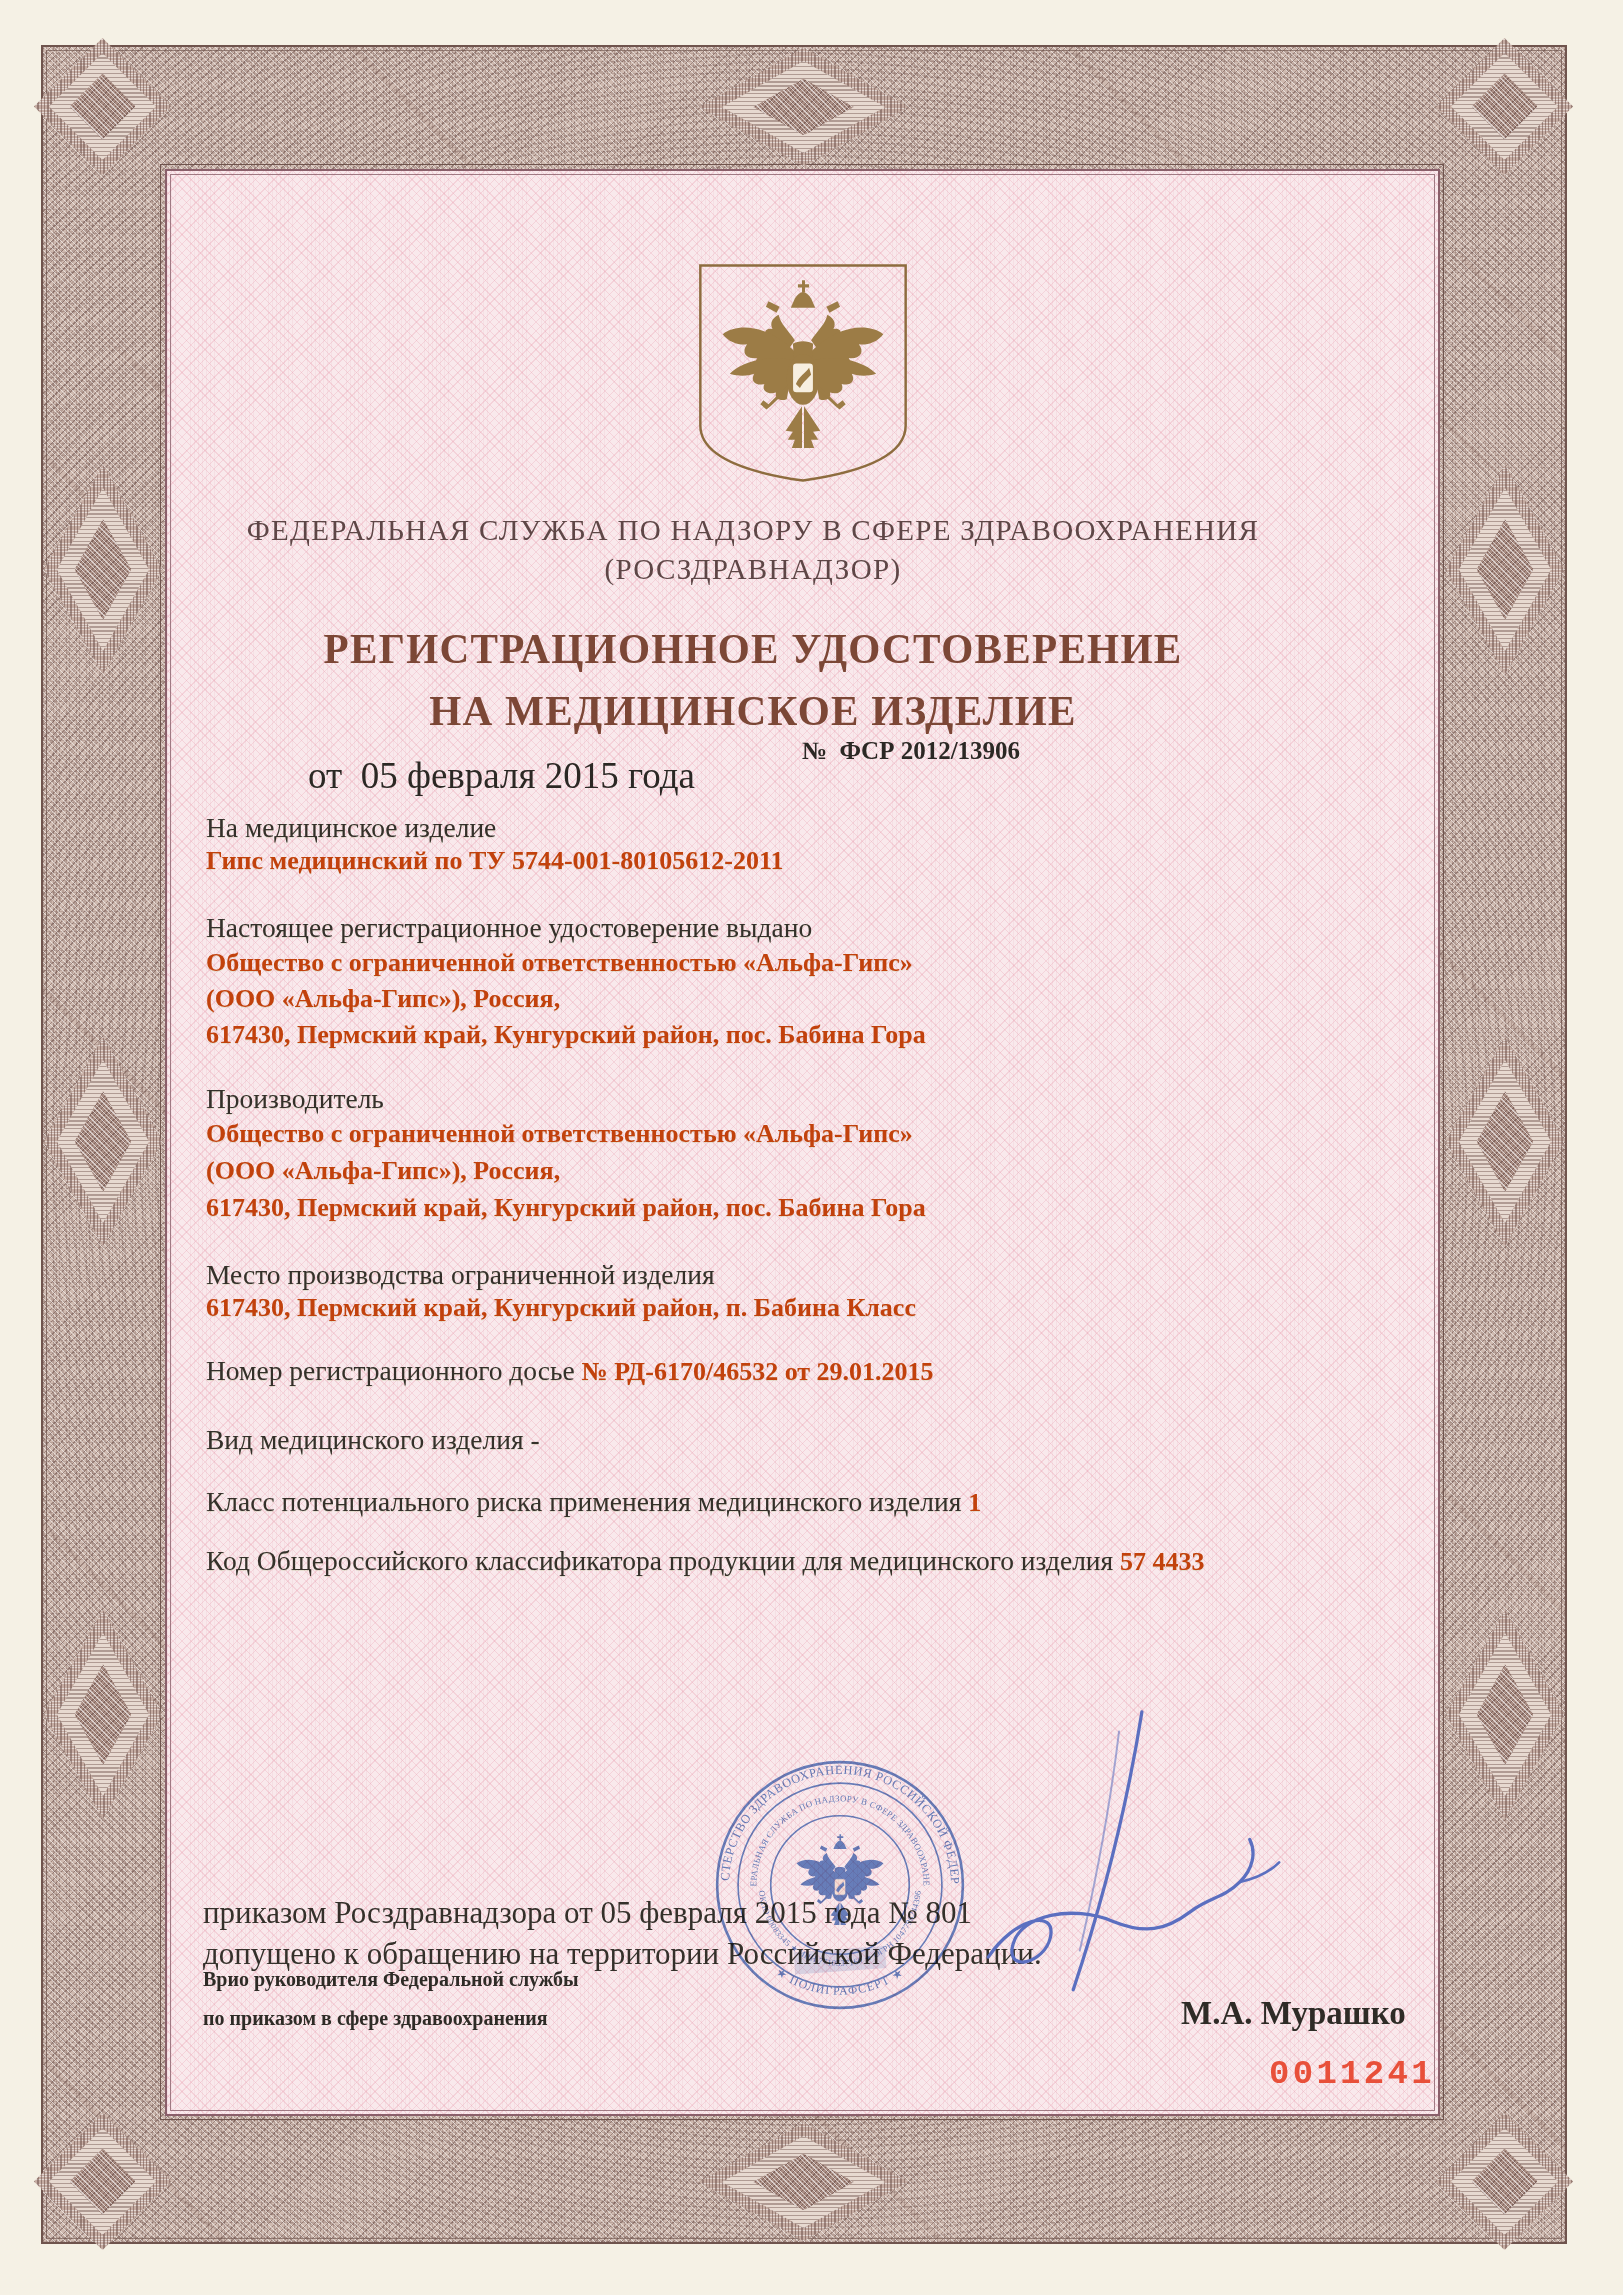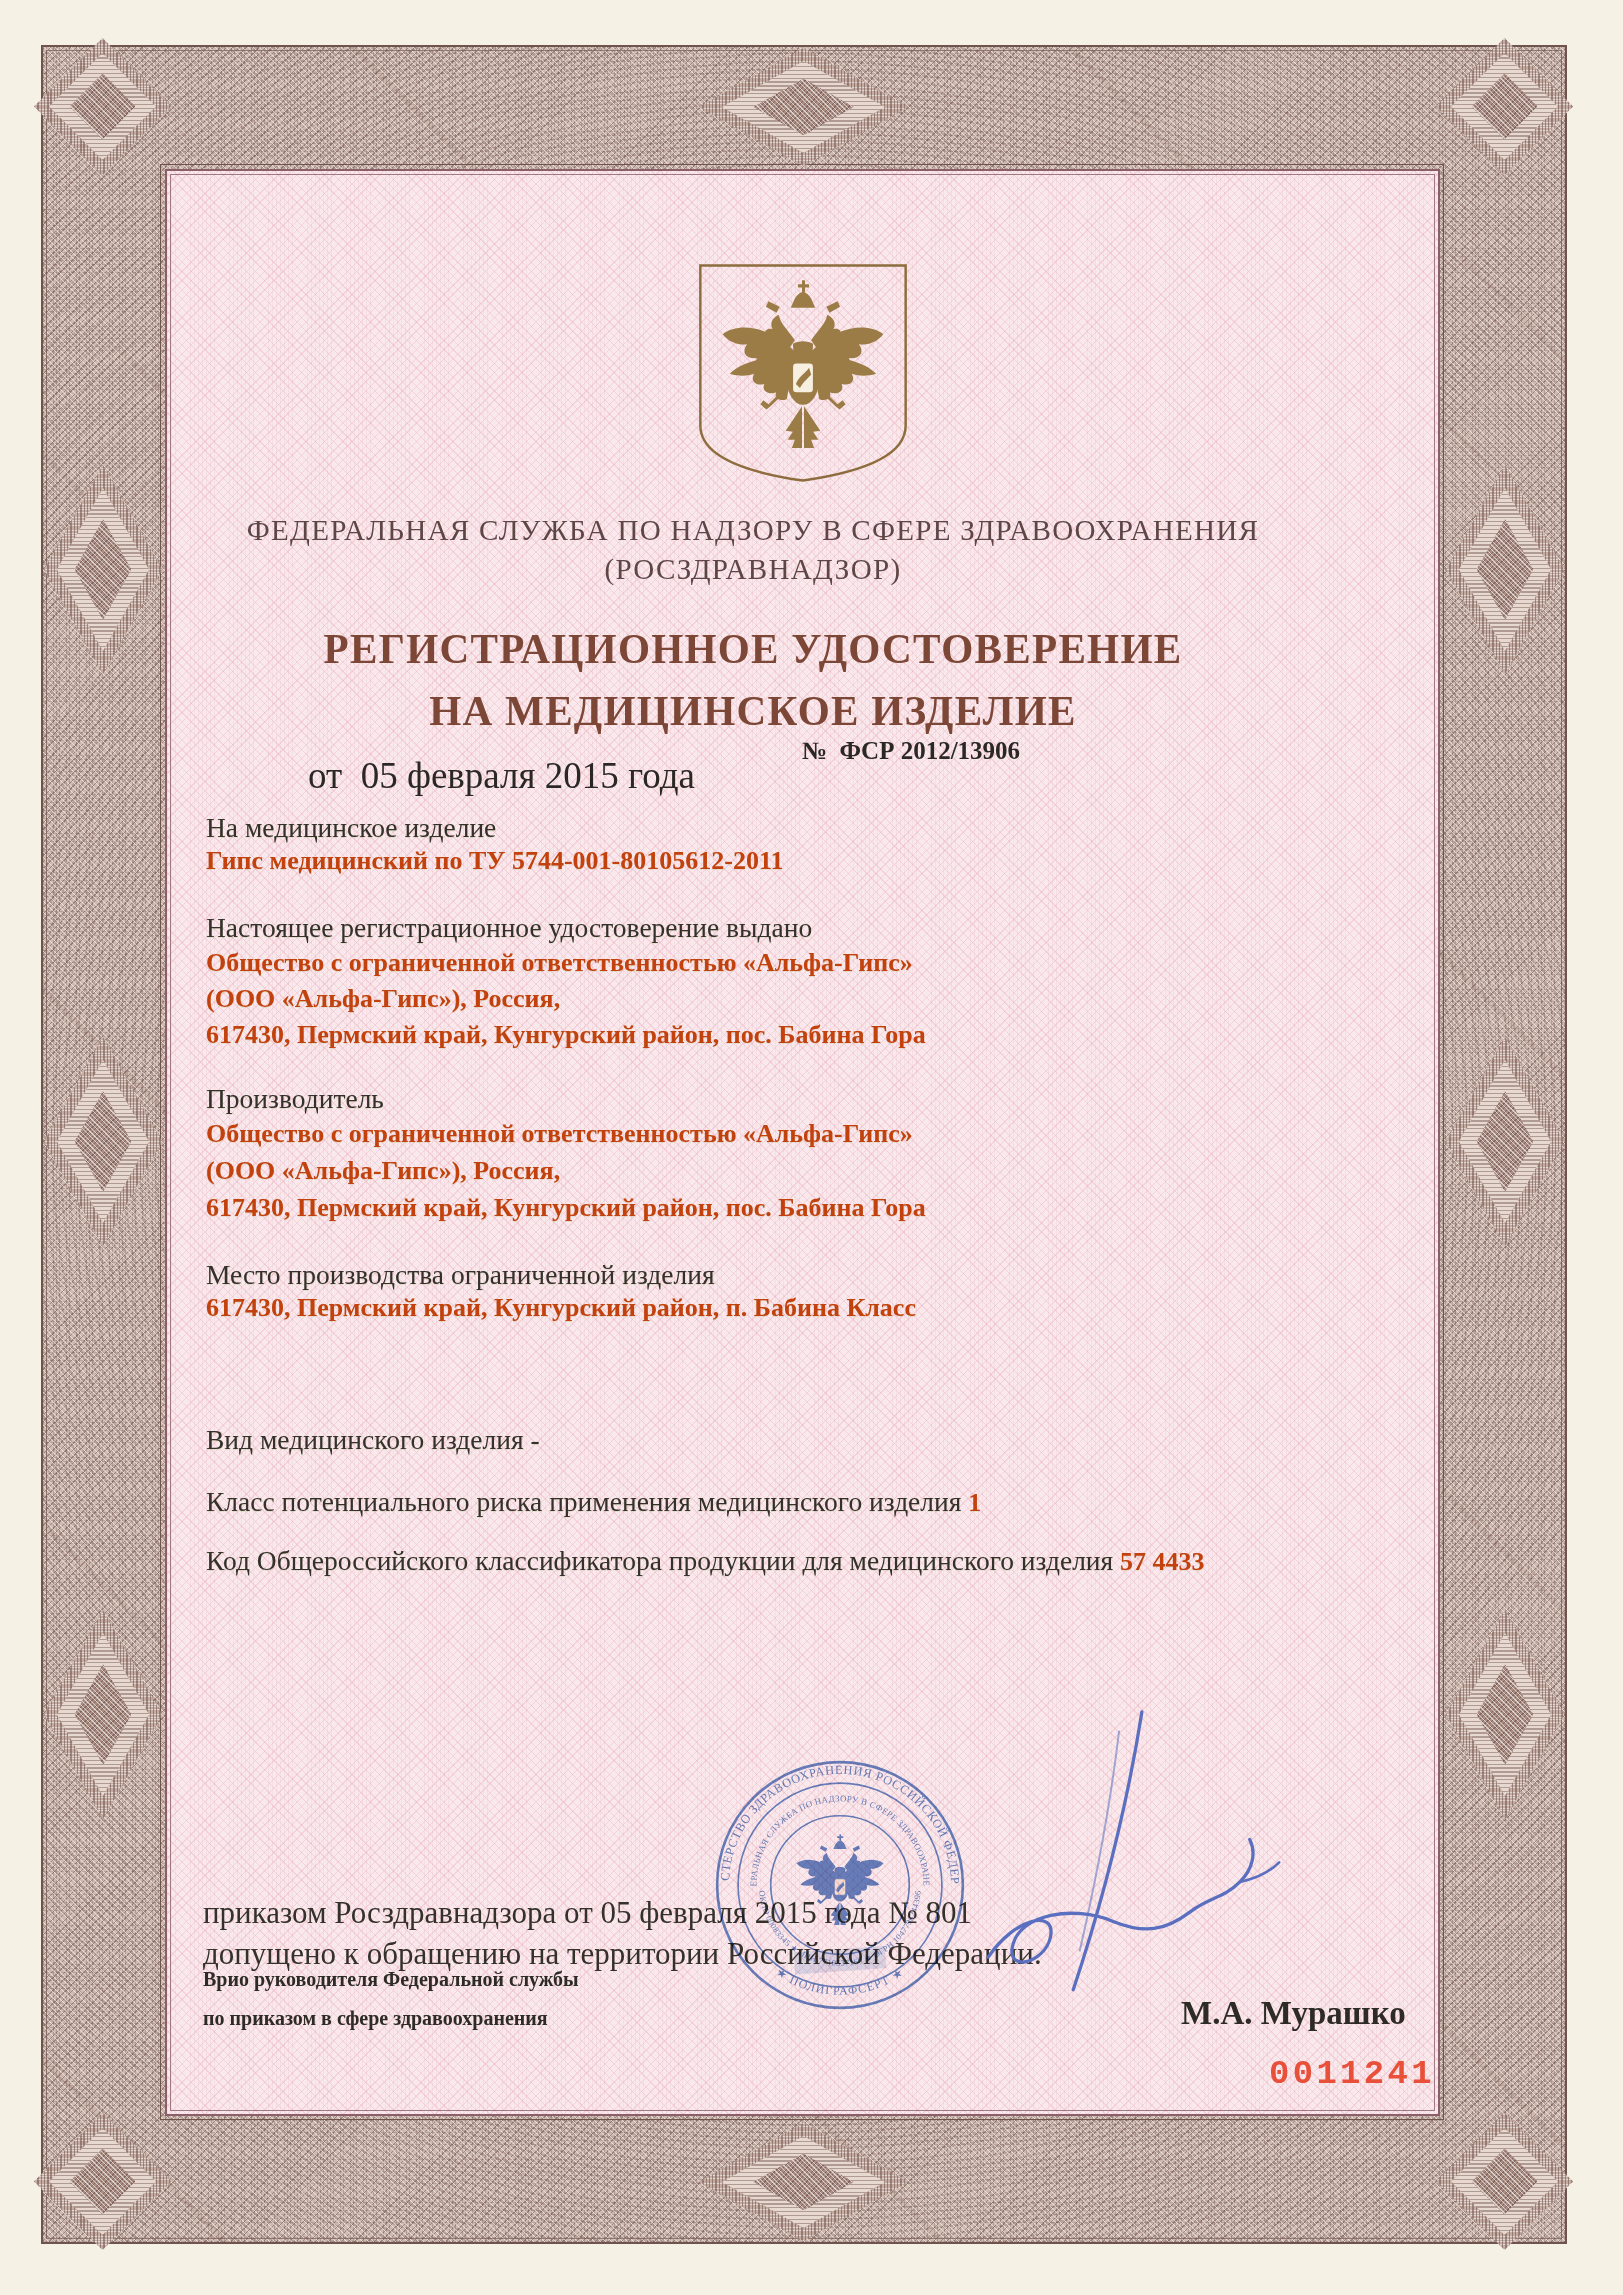--- a/index.html
+++ b/index.html
@@ -132,20 +132,21 @@
   <div class="abs val" style="left:206px;top:1020px">617430, Пермский край, Кунгурский район, пос. Бабина Гора</div>
 
   <div class="abs lbl" style="left:206px;top:1083px">Производитель</div>
   <div class="abs val" style="left:206px;top:1119px">Общество с ограниченной ответственностью «Альфа-Гипс»</div>
   <div class="abs val" style="left:206px;top:1156px">(ООО «Альфа-Гипс»), Россия,</div>
   <div class="abs val" style="left:206px;top:1193px">617430, Пермский край, Кунгурский район, пос. Бабина Гора</div>
 
   <div class="abs lbl" style="left:206px;top:1259px">Место производства ограниченной изделия</div>
   <div class="abs val" style="left:206px;top:1293px">617430, Пермский край, Кунгурский район, п. Бабина Класс</div>
 
+  <div class="abs" style="left:206px;top:1355px"><span class="lbl">Номер регистрационного досье </span><span class="val">№ РД-6170/46532 от 29.01.2015</span></div>
 
   <div class="abs lbl" style="left:206px;top:1424px">Вид медицинского изделия -</div>
 
   <div class="abs" style="left:206px;top:1486px"><span class="lbl">Класс потенциального риска применения медицинского изделия </span><span class="val">1</span></div>
 
   <div class="abs" style="left:206px;top:1545px"><span class="lbl">Код Общероссийского классификатора продукции для медицинского изделия </span><span class="val">57 4433</span></div>
 
   <div class="abs order" style="left:203px;top:1864px">приказом Росздравнадзора от 05 февраля 2015 года № 801</div>
   <div class="abs order" style="left:203px;top:1905px">допущено к обращению на территории Российской Федерации.</div>
   <div class="abs post" style="left:203px;top:1968px">Врио руководителя Федеральной службы</div>

